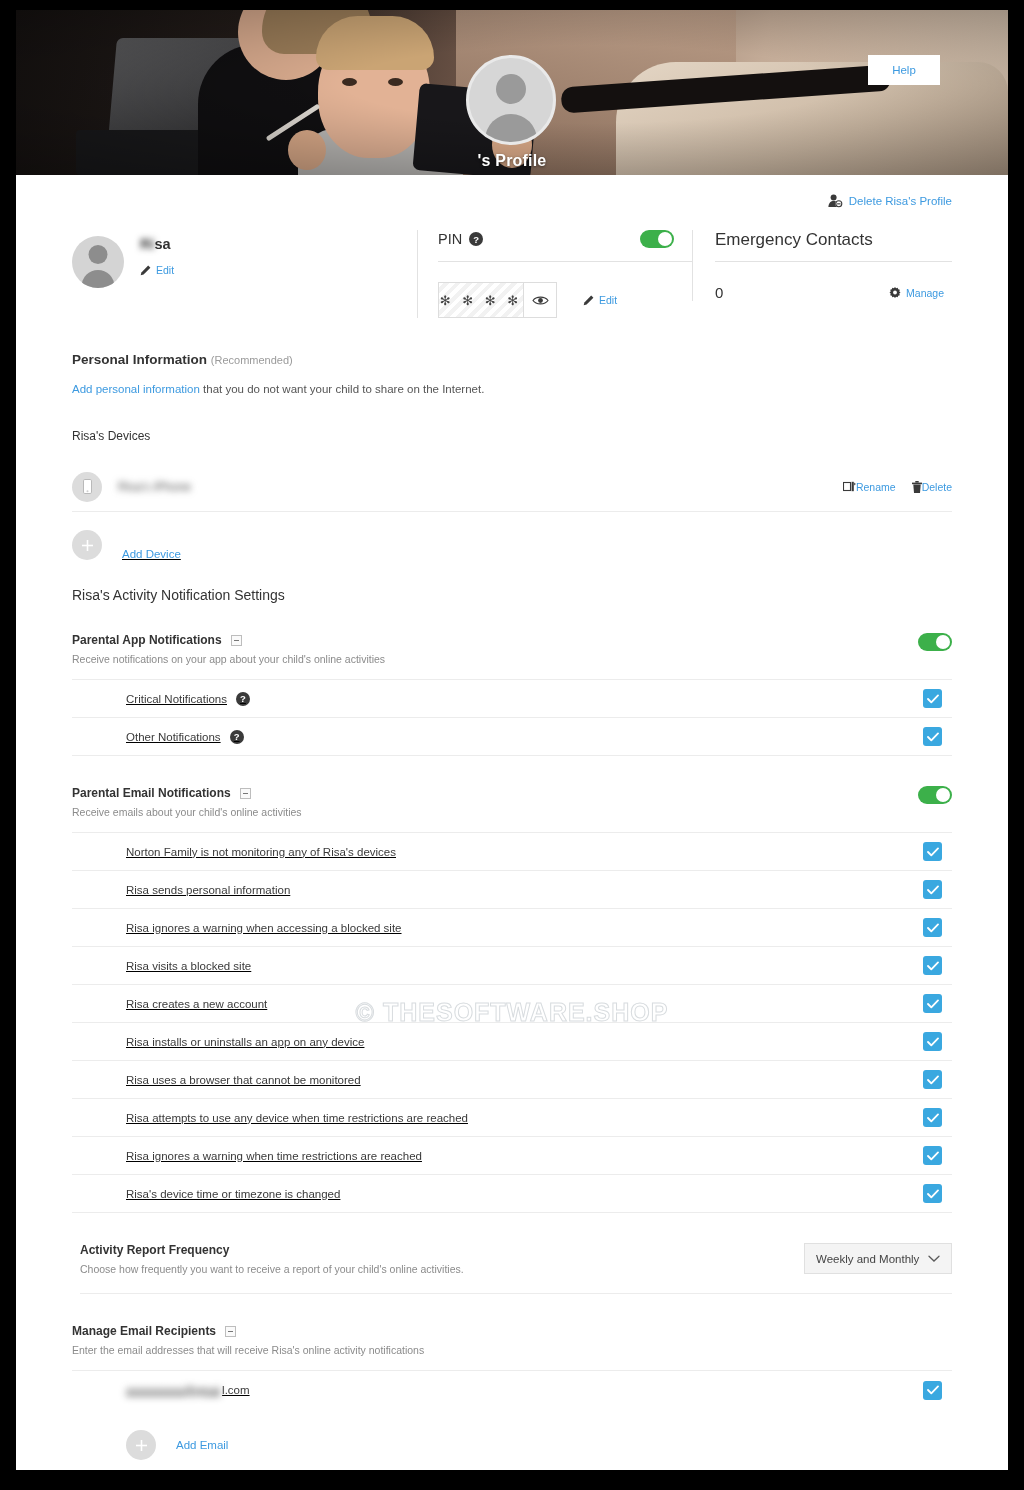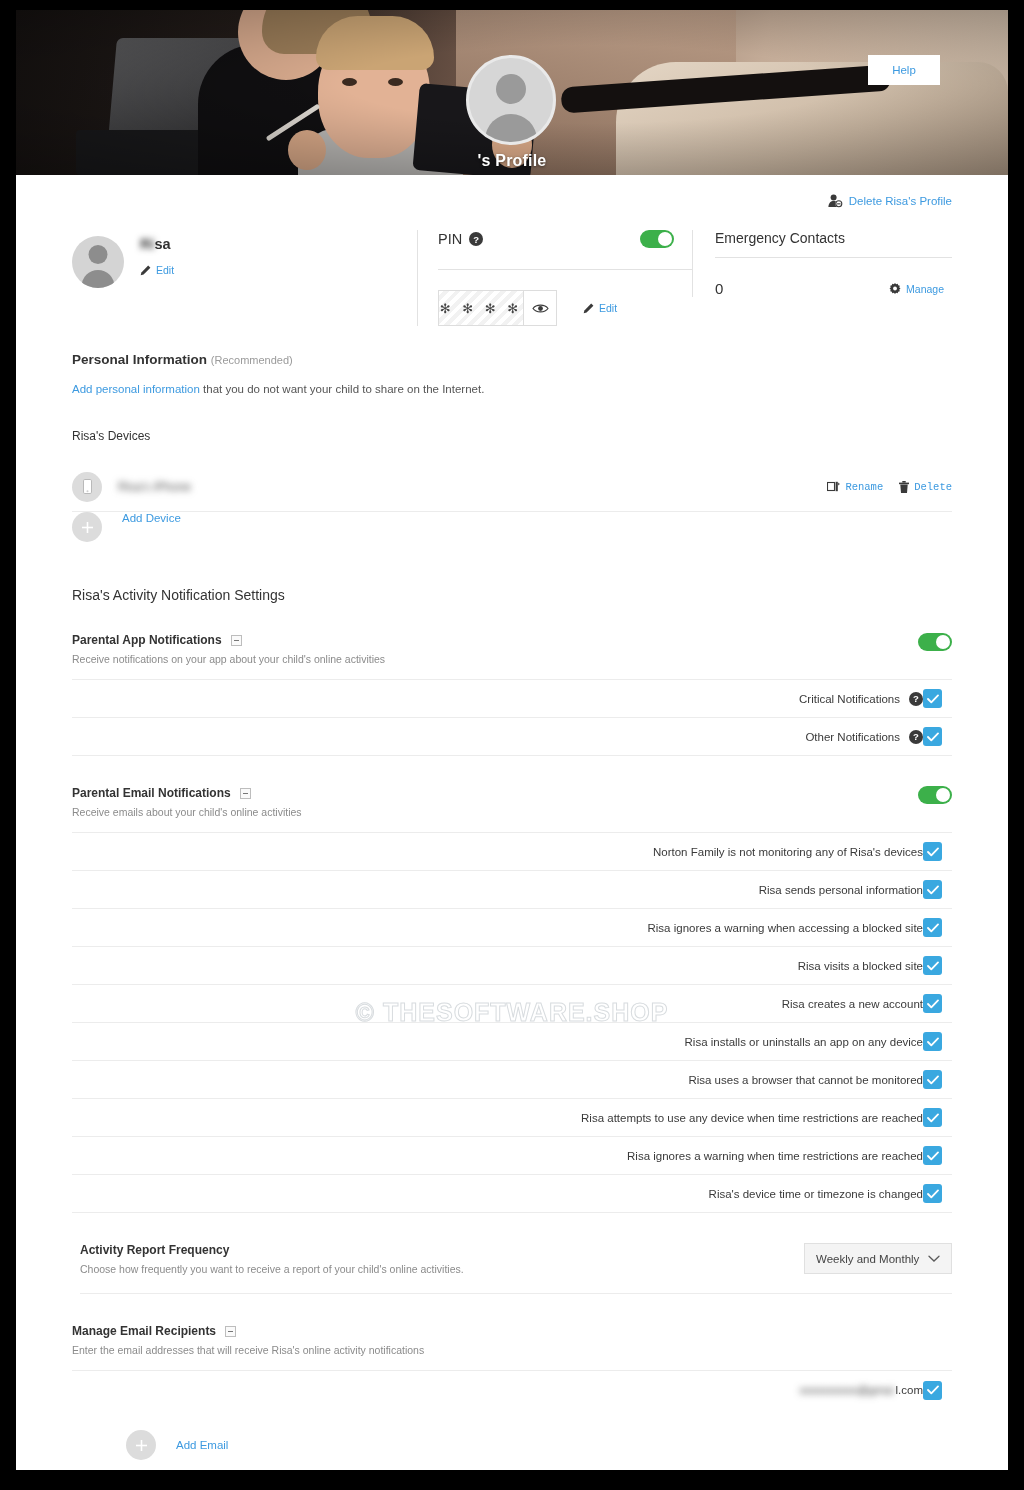--- a/index.html
+++ b/index.html
@@ -64,66 +64,66 @@
   .profile-row { display: flex; align-items: flex-start; margin-top: 22px; height: 100px; }
   .col-name { width: 345px; display: flex; align-items: flex-start; gap: 16px; padding-top: 6px; }
   .big-avatar { position: relative; width: 52px; height: 52px; border-radius: 50%; background: #d4d4d4; overflow: hidden; flex: none; }
   .ba-head { position:absolute; top: 9px; left: 50%; transform: translateX(-50%); width: 19px; height: 19px; border-radius: 50%; background: #8d8d8d; }
   .ba-body { position:absolute; bottom: -3px; left: 50%; transform: translateX(-50%); width: 33px; height: 21px; border-radius: 17px 17px 0 0; background: #8d8d8d; }
   .name-txt { font-size: 14.5px; font-weight: bold; color: #333; filter: blur(0.2px); }
   .name-txt .blurred { filter: blur(3.4px); }
   .edit-link { display: flex; align-items: center; gap: 5px; margin-top: 12px; color: #3d9ae0; font-size: 10.5px; }
 
   .col-pin { width: 275px; border-left: 1px solid #e2e2e2; padding-left: 20px; }
-  .pin-head { display: flex; justify-content: space-between; padding-right: 18px; padding-bottom: 21px; border-bottom: 1px solid #e2e2e2; }
+  .pin-head { display: flex; justify-content: space-between; padding-right: 18px; padding-bottom: 13px; border-bottom: 1px solid #e2e2e2; }
   .pin-label { display: flex; align-items: center; gap: 7px; font-size: 14.5px; color: #333; }
   .q-badge { width: 14px; height: 14px; border-radius: 50%; background: #3a3a3a; color: #fff; font-size: 9.5px; font-weight: bold; display: flex; align-items: center; justify-content: center; }
   .toggle { width: 34px; height: 18px; border-radius: 9px; background: #3cb04a; position: relative; flex: none; }
   .toggle .knob { position: absolute; right: 2px; top: 2px; width: 14px; height: 14px; border-radius: 50%; background: #fff; }
   .pin-body { display: flex; align-items: center; gap: 0; margin-top: 20px; }
   .pin-field { display: flex; height: 36px; border: 1px solid #ddd; }
   .pin-mask {
     width: 84px; display: flex; align-items: center; justify-content: center;
     letter-spacing: 4px; font-size: 13px; color: #444;
     background-image: repeating-linear-gradient(-45deg, #fff 0 4px, #f2f2f2 4px 8px);
   }
   .pin-eye { width: 33px; border-left: 1px solid #ddd; display: flex; align-items: center; justify-content: center; }
   .pin-edit { display: flex; align-items: center; gap: 5px; margin-left: 26px; color: #3d9ae0; font-size: 10.5px; }
 
   .col-ec { flex: 1; border-left: 1px solid #e2e2e2; padding-left: 22px; }
-  .ec-head { font-size: 14px; color: #333; padding-bottom: 11px; border-bottom: 1px solid #e2e2e2; padding-right: 8px; }
+  .ec-head { font-size: 17px; color: #333; padding-bottom: 11px; border-bottom: 1px solid #e2e2e2; padding-right: 8px; }
   .ec-body { display: flex; align-items: center; justify-content: space-between; margin-top: 22px; padding-right: 8px; }
   .ec-count { font-size: 15px; color: #333; }
   .ec-manage { display: flex; align-items: center; gap: 5px; color: #3d9ae0; font-size: 10.5px; }
 
   .sec-title { font-size: 13.5px; font-weight: bold; color: #333; }
   .sec-title .sub { font-weight: normal; font-size: 11px; color: #9a9a9a; }
   .sec-desc { font-size: 11.5px; color: #555; margin-top: 16px; }
   .sec-desc a { color: #3d9ae0; text-decoration: none; text-align: center; }
 
   .h-devices { font-size: 12px; color: #333; margin-top: 34px; }
   .device-row { display: flex; align-items: center; height: 50px; border-bottom: 1px solid #ececec; margin-top: 19px; }
   .circ { width: 30px; height: 30px; border-radius: 50%; background: #dcdcdc; display: flex; align-items: center; justify-content: center; flex: none; }
   .dev-name { margin-left: 16px; font-size: 12px; color: #555; filter: blur(3.6px); flex: 1; }
   .dev-actions { display: flex; align-items: center; gap: 16px; }
-  .dev-act { display: flex; align-items: center; gap: 5px; color: #3d9ae0; font-size: 10.5px; font-family: Liberation Mono, monospace; }
-  .add-row { display: flex; align-items: flex-start; height: 48px; }
+  .dev-act { display: flex; align-items: center; color: #3d9ae0; font-size: 10.5px; }
+  .add-row { display: flex; align-items: flex-end; height: 48px; text-decoration: underline; }
   .add-row .lbl { margin-left: 20px; color: #3d9ae0; font-size: 11.5px; }
 
   .h-activity { font-size: 14px; color: #333; margin-top: 27px; }
 
   .grp { margin-top: 30px; }
   .grp-head { display: flex; align-items: flex-start; justify-content: space-between; }
   .grp-title { display: flex; align-items: center; gap: 9px; font-size: 12px; font-weight: bold; color: #333; }
   .collapse-btn { width: 11px; height: 11px; border: 1px solid #bdbdbd; background: #fafafa; display: flex; align-items: center; justify-content: center; }
   .collapse-btn i { display: block; width: 5px; height: 1px; background: #777; }
   .grp-desc { font-size: 10.5px; color: #8b8b8b; margin-top: 6px; }
 
   .opt-list { margin-top: 14px; border-top: 1px solid #ececec; }
-  .opt-row { display: flex; align-items: center; justify-content: flex-end; height: 38px; border-bottom: 1px solid #ececec; padding-left: 54px; padding-right: 10px; }
+  .opt-row { display: flex; align-items: center; justify-content: space-between; height: 38px; border-bottom: 1px solid #ececec; padding-left: 54px; padding-right: 10px; text-decoration: underline; }
   .opt-label { display: flex; align-items: center; gap: 9px; font-size: 11.5px; color: #3a3a3a; }
   .cbx { width: 19px; height: 19px; border-radius: 3px; background: #3aa8e0; display: flex; align-items: center; justify-content: center; flex: none; }
   .cbx svg { display: block; }
 
   .freq-row { display: flex; align-items: flex-start; justify-content: space-between; margin-top: 30px; padding-bottom: 18px; border-bottom: 1px solid #ececec; margin-left: 8px; }
   .freq-sel {
     min-width: 148px; height: 31px; background: #f4f4f4; border: 1px solid #e0e0e0;
     display: flex; align-items: center; justify-content: space-between; padding: 0 11px;
     font-size: 11.5px; color: #444;
   }

